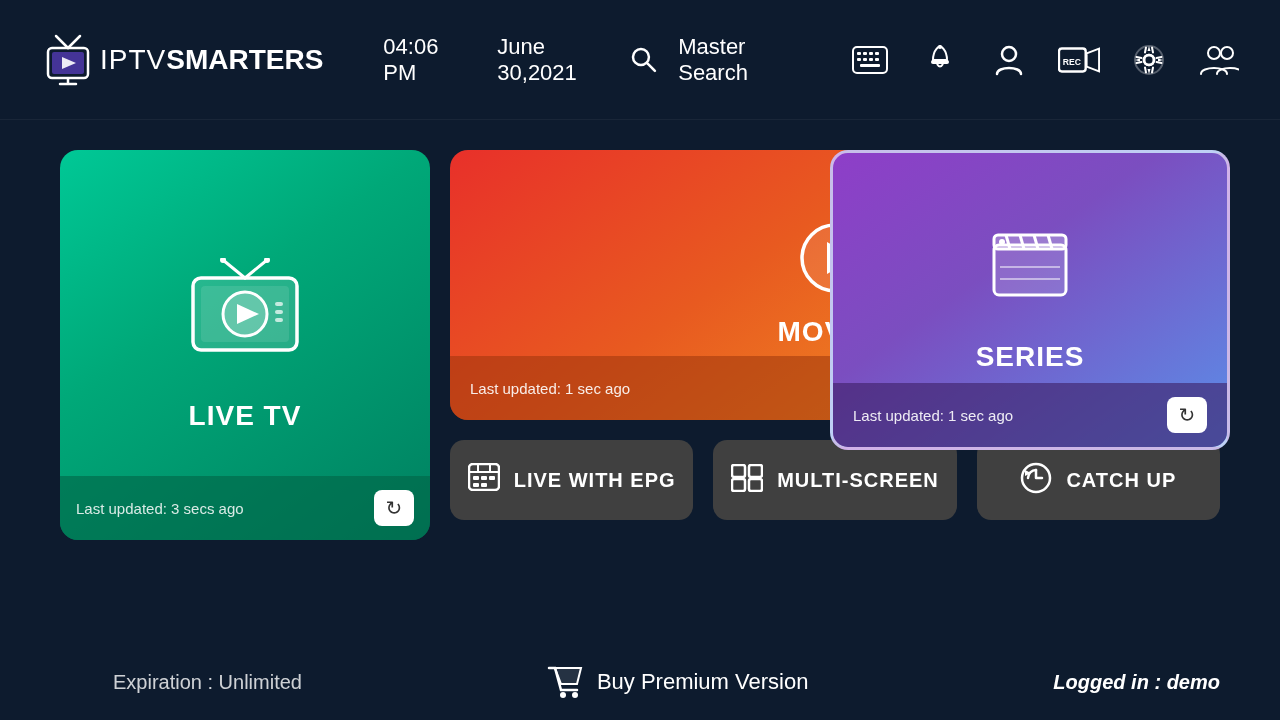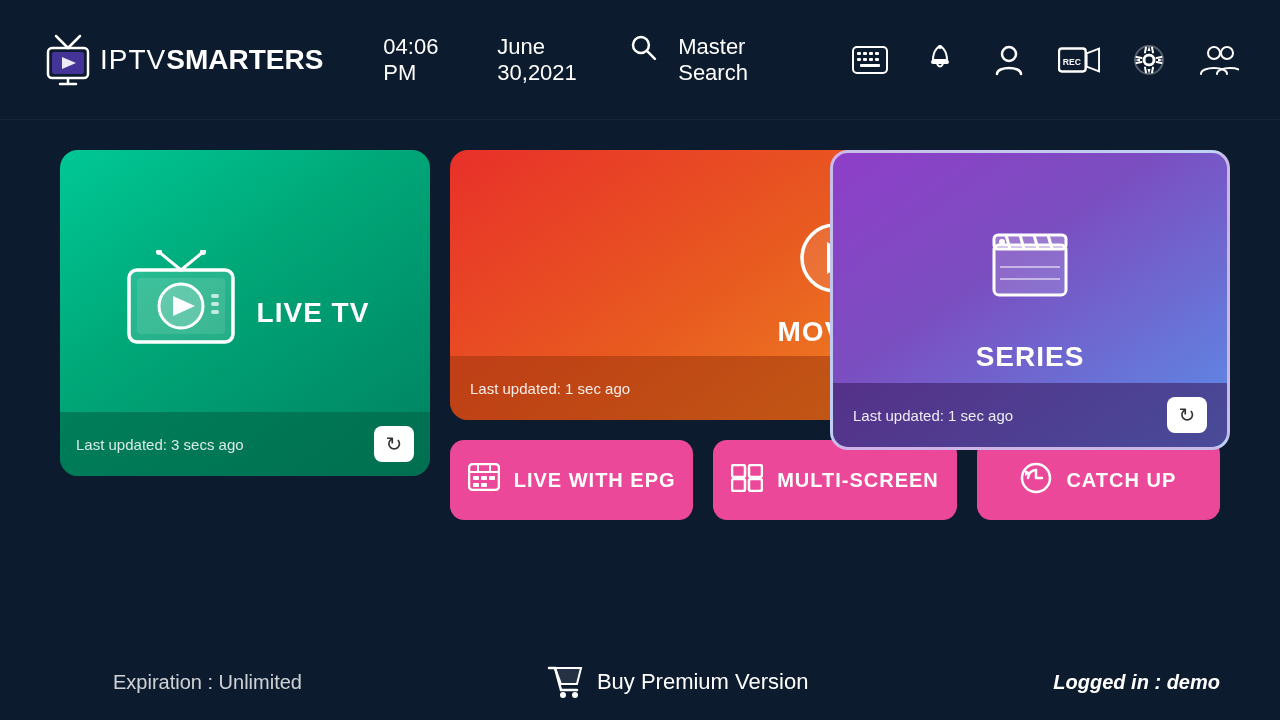--- a/index.html
+++ b/index.html
@@ -41,21 +41,21 @@
       font-weight: 300;
     }
     .header-right {
       margin-left: auto;
       display: flex;
       align-items: center;
       gap: 28px;
     }
     .search-bar {
       display: flex;
-      align-items: flex-start;
+      align-items: center;
       gap: 20px;
       font-size: 22px;
       color: white;
       cursor: pointer;
     }
     .header-icon {
       width: 42px;
       height: 42px;
       display: flex;
       align-items: center;
@@ -76,25 +76,25 @@
     
     .cards-row {
       display: flex;
       gap: 20px;
       align-items: flex-start;
     }
 
     
     .card-live-tv {
       width: 370px;
-      height: 326px;
+      height: 390px;
       border-radius: 18px;
       background: linear-gradient(145deg, #00c896 0%, #00a878 40%, #008060 100%);
       display: flex;
-      flex-direction: row;
+      flex-direction: column;
       align-items: center;
       justify-content: center;
       position: relative;
       flex-shrink: 0;
       gap: 16px;
     }
     .card-live-tv .card-footer {
       position: absolute;
       bottom: 0;
       left: 0;
@@ -187,21 +187,21 @@
       display: flex;
       align-items: center;
       justify-content: space-between;
       font-size: 15px;
       color: rgba(255,255,255,0.9);
     }
     .btn-green {
       flex: 1;
       height: 80px;
       border-radius: 14px;
-      background: #ec4899;
+      background: #404040;
       display: flex;
       align-items: center;
       justify-content: center;
       gap: 14px;
       font-size: 20px;
       font-weight: 700;
       color: white;
       cursor: pointer;
       letter-spacing: 1px;
     }

